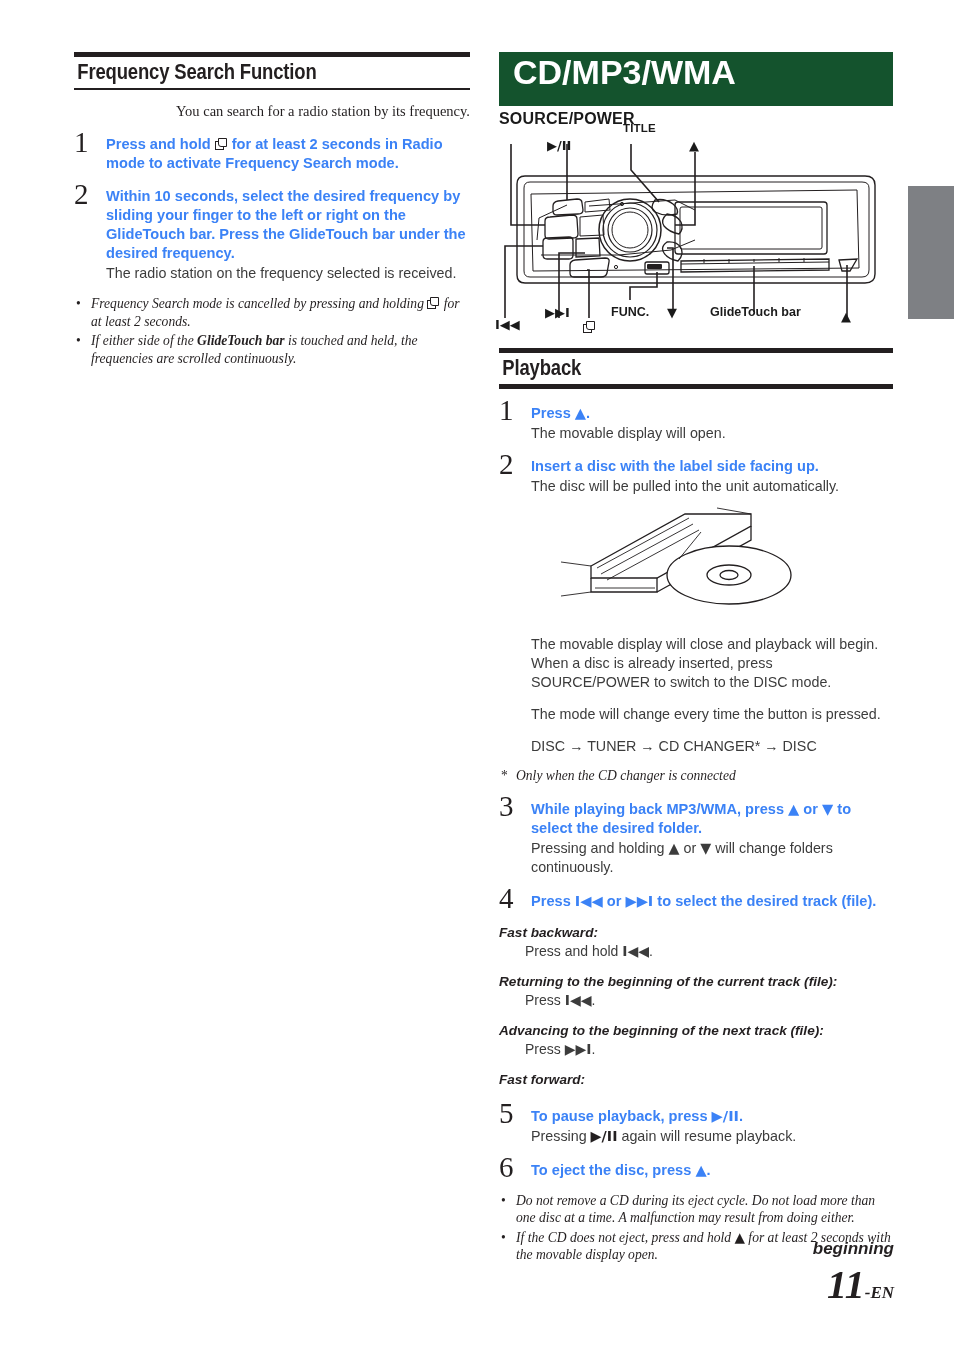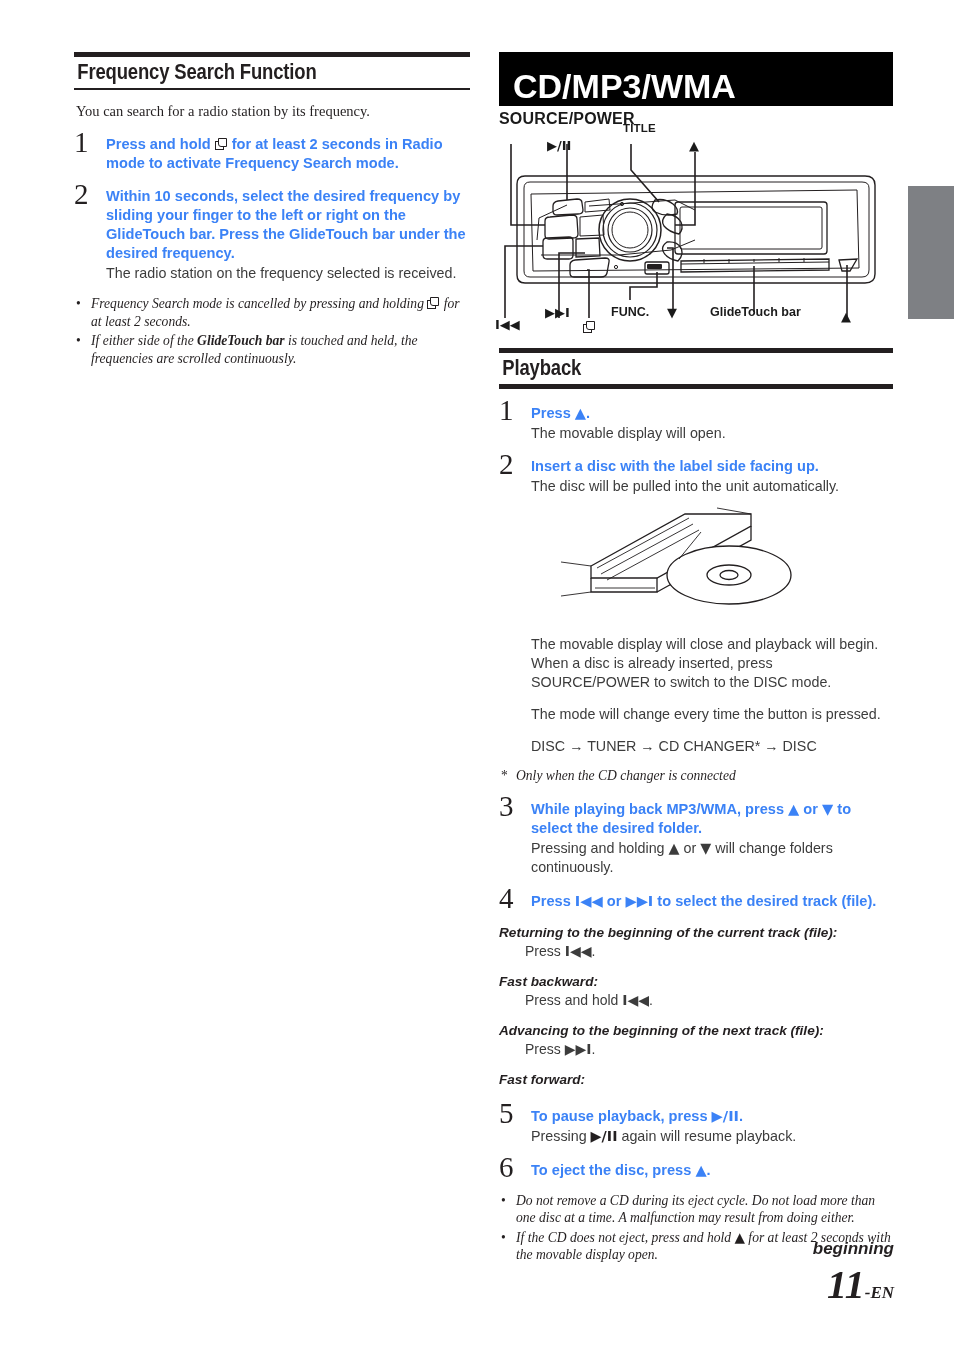--- a/index.html
+++ b/index.html
@@ -35,34 +35,34 @@
     font-size:22px;
     line-height:26px;
     letter-spacing:-0.2px;
     transform:scaleX(0.84);
     transform-origin:left center;
     color:#231f20;
   }
 
   
   .banner{
-    background:#000000;color:#ffffff;
+    background:#14532d;color:#ffffff;
     height:54px;
-    display:flex;align-items:flex-end;
+    display:flex;align-items:flex-start;
   }
   .banner h1{
     margin:0;padding-left:14px;
     font-size:34px;font-weight:bold;letter-spacing:0px;
     line-height:40px;
   }
 
   
   .lead{
     font-family:"Liberation Serif", serif;
-    font-size:14.5px;line-height:19px;margin:12px 0 0 2px;color:#231f20;
+    font-size:14.5px;line-height:19px;margin:12px 0 0 2px;color:#231f20;text-align:right;
   }
 
   
   .step{position:relative;margin-top:14px;padding-left:32px;}
   .step .num{
     position:absolute;left:0;top:-7px;
     font-family:"Liberation Serif", serif;
     font-size:29px;line-height:29px;color:#231f20;
   }
   .step .title{
@@ -315,26 +315,26 @@
       <div class="desc"><span>Pressing and holding </span><span class="g">▲</span><span> or </span><span class="g">▼</span><span> will change folders continuously.</span></div>
     </div>
 
     <div class="step">
       <div class="num">4</div>
       <div class="title"><span>Press </span><span class="g">I◀◀</span><span> or </span><span class="g">▶▶I</span><span> to select the desired track (file).</span></div>
     </div>
 
     <div>
       <div class="op">
+        <div class="op-head">Fast backward:</div>
+        <div class="op-body"><span>Press and hold </span><span class="g" style="font-weight:bold;">I◀◀</span><span>.</span></div>
+      </div>
+      <div class="op">
         <div class="op-head">Returning to the beginning of the current track (file):</div>
         <div class="op-body"><span>Press </span><span class="g" style="font-weight:bold;">I◀◀</span><span>.</span></div>
-      </div>
-      <div class="op">
-        <div class="op-head">Fast backward:</div>
-        <div class="op-body"><span>Press and hold </span><span class="g" style="font-weight:bold;">I◀◀</span><span>.</span></div>
       </div>
       <div class="op">
         <div class="op-head">Advancing to the beginning of the next track (file):</div>
         <div class="op-body"><span>Press </span><span class="g" style="font-weight:bold;">▶▶I</span><span>.</span></div>
       </div>
       <div class="op">
         <div class="op-head">Fast forward:</div>
       </div>
     </div>
 

